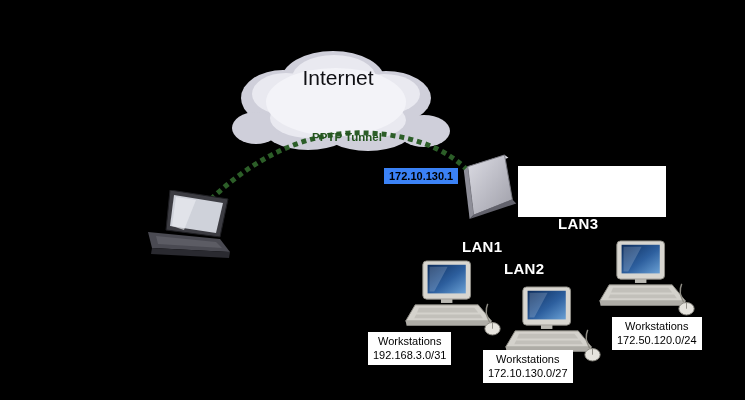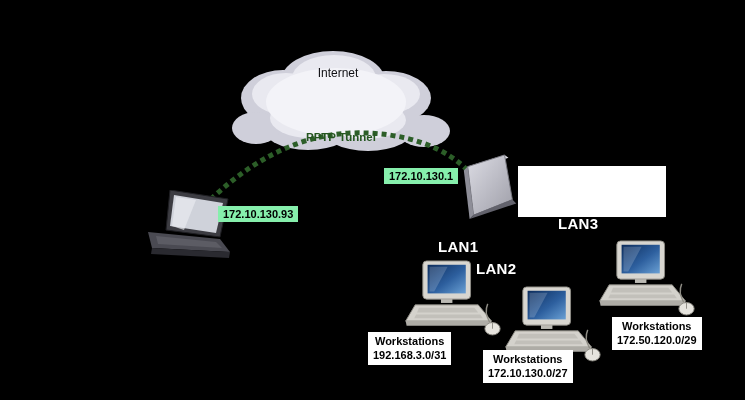--- a/index.html
+++ b/index.html
@@ -1,25 +1,25 @@
 <!DOCTYPE html>
 <html><head>
 <meta charset="utf-8">
 <style>
   html,body{margin:0;padding:0;background:#000;}
   .canvas{position:relative;width:745px;height:400px;background:#000;overflow:hidden;
     font-family:"Liberation Sans",sans-serif;}
   .abs{position:absolute;}
-  .ip-label{position:absolute;background:#86efac;color:#000;font-weight:bold;font-size:11px;
+  .ip-label{position:absolute;background:#3b82f6;color:#000;font-weight:bold;font-size:11px;
     line-height:14px;padding:1px 5px;white-space:nowrap;z-index:30;}
-  .ws-label{position:absolute;background:#fff;color:#000;font-weight:bold;font-size:11px;
+  .ws-label{position:absolute;background:#fff;color:#000;font-weight:normal;font-size:11px;
     line-height:13.5px;padding:3px 5px;text-align:center;white-space:nowrap;z-index:30;}
   .lan-label{position:absolute;color:#fff;font-weight:bold;font-size:15px;letter-spacing:.3px;z-index:25;}
-  .internet-label{position:absolute;color:#101014;font-size:12px;text-align:center;z-index:22;}
-  .tunnel-label{position:absolute;color:#24551f;font-weight:bold;font-size:11.5px;text-align:left;z-index:22;}
+  .internet-label{position:absolute;color:#101014;font-size:21px;text-align:center;z-index:22;}
+  .tunnel-label{position:absolute;color:#24551f;font-weight:bold;font-size:11.5px;text-align:center;z-index:22;}
   .blank-panel{position:absolute;background:#fff;z-index:10;}
   .icon{position:absolute;z-index:15;}
   .layer{position:absolute;left:0;top:0;z-index:12;pointer-events:none;}
   .cloud{z-index:5;}
   svg{display:block;}
 </style>
 </head>
 <body>
 
 <div class="canvas">
@@ -100,36 +100,35 @@
       <use href="#sym-workstation"></use>
     </svg>
   <svg class="icon" style="left:592px;top:240px" width="105" height="84" viewBox="0 0 110 88">
       <use href="#sym-workstation"></use>
     </svg>
 
   <div class="internet-label" style="left:298px;top:66px;width:80px">Internet</div>
 
   <div class="tunnel-label" style="left:306px;top:131px;width:82px">PPTP Tunnel</div>
 
-  <div class="ip-label" style="left:218px;top:206px">172.10.130.93</div>
 
   <div class="ip-label" style="left:384px;top:168px">172.10.130.1</div>
 
-  <div class="lan-label" style="left:438px;top:238px">LAN1</div>
-  <div class="lan-label" style="left:476px;top:260px">LAN2</div>
+  <div class="lan-label" style="left:462px;top:238px">LAN1</div>
+  <div class="lan-label" style="left:504px;top:260px">LAN2</div>
   <div class="lan-label" style="left:558px;top:215px">LAN3</div>
 
   <div class="ws-label" style="left:368px;top:332px">
     <div>Workstations</div>
     <div>192.168.3.0/31</div>
   </div>
 
   <div class="ws-label" style="left:483px;top:350px">
     <div>Workstations</div>
     <div>172.10.130.0/27</div>
   </div>
 
   <div class="ws-label" style="left:612px;top:317px">
     <div>Workstations</div>
-    <div>172.50.120.0/29</div>
+    <div>172.50.120.0/24</div>
   </div>
 
 </div>
 
 </body></html>

